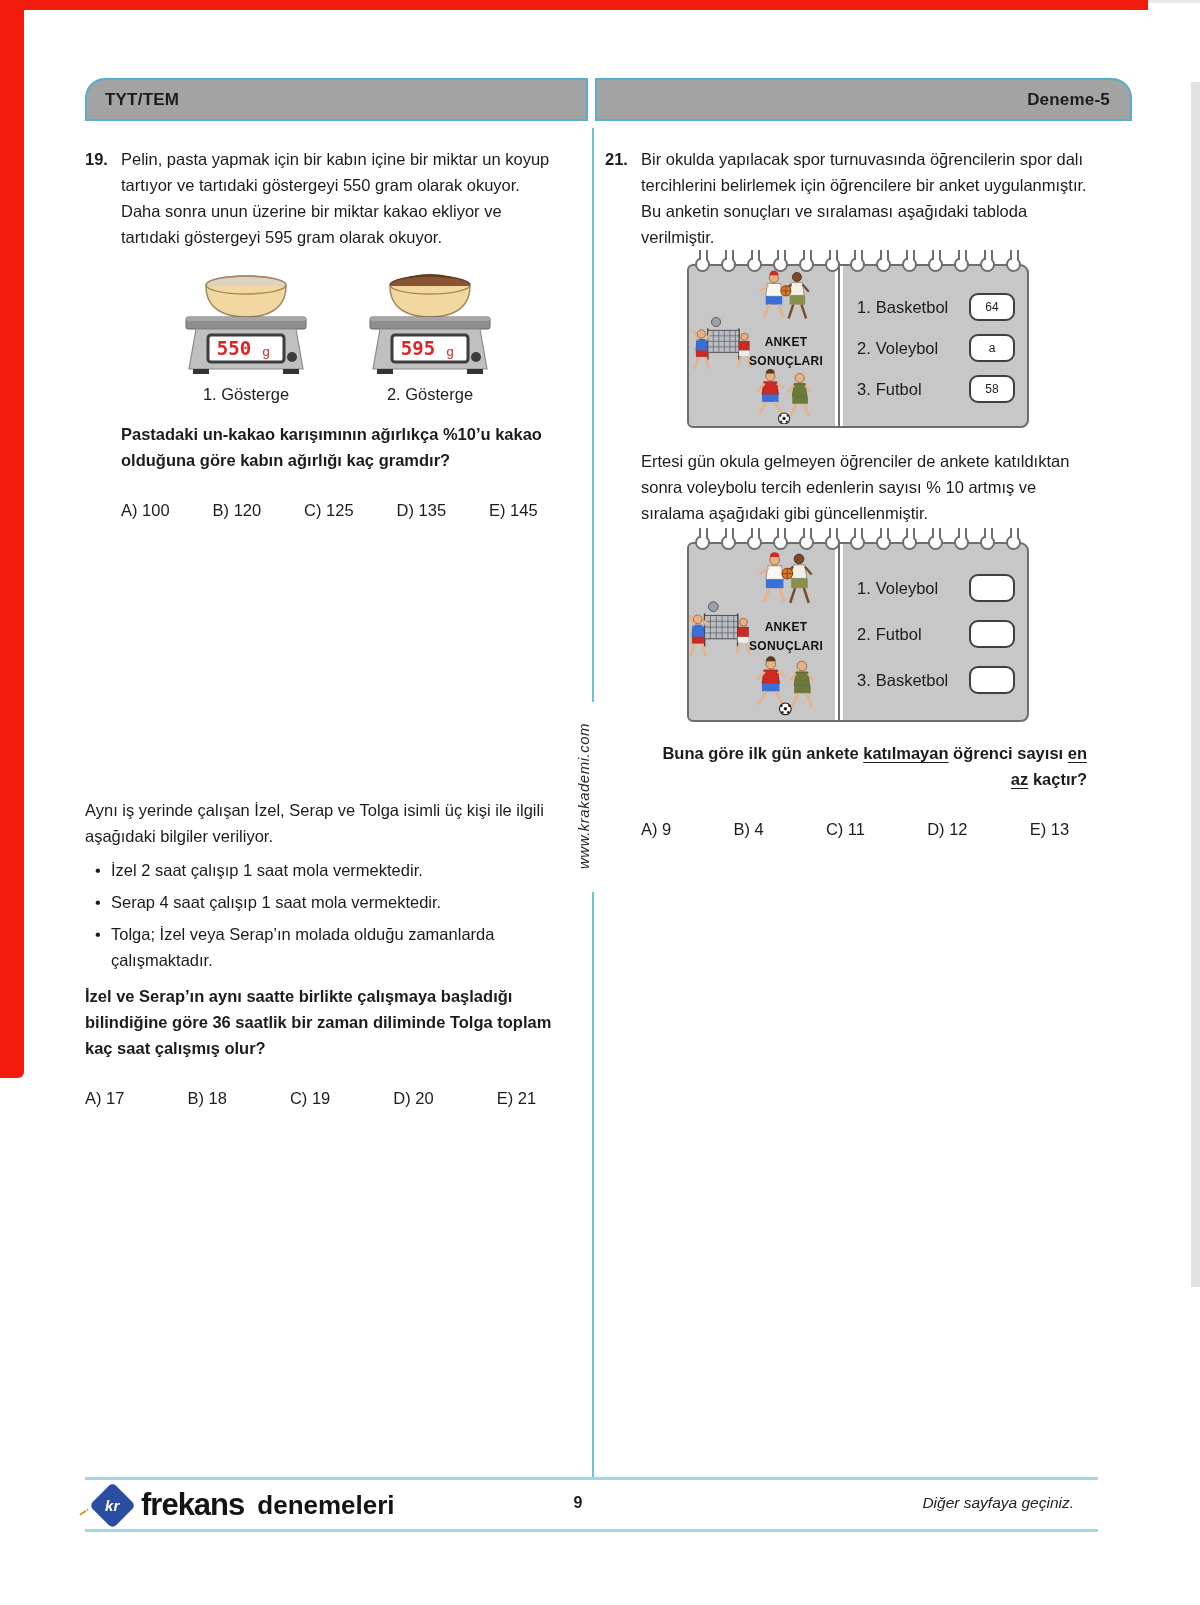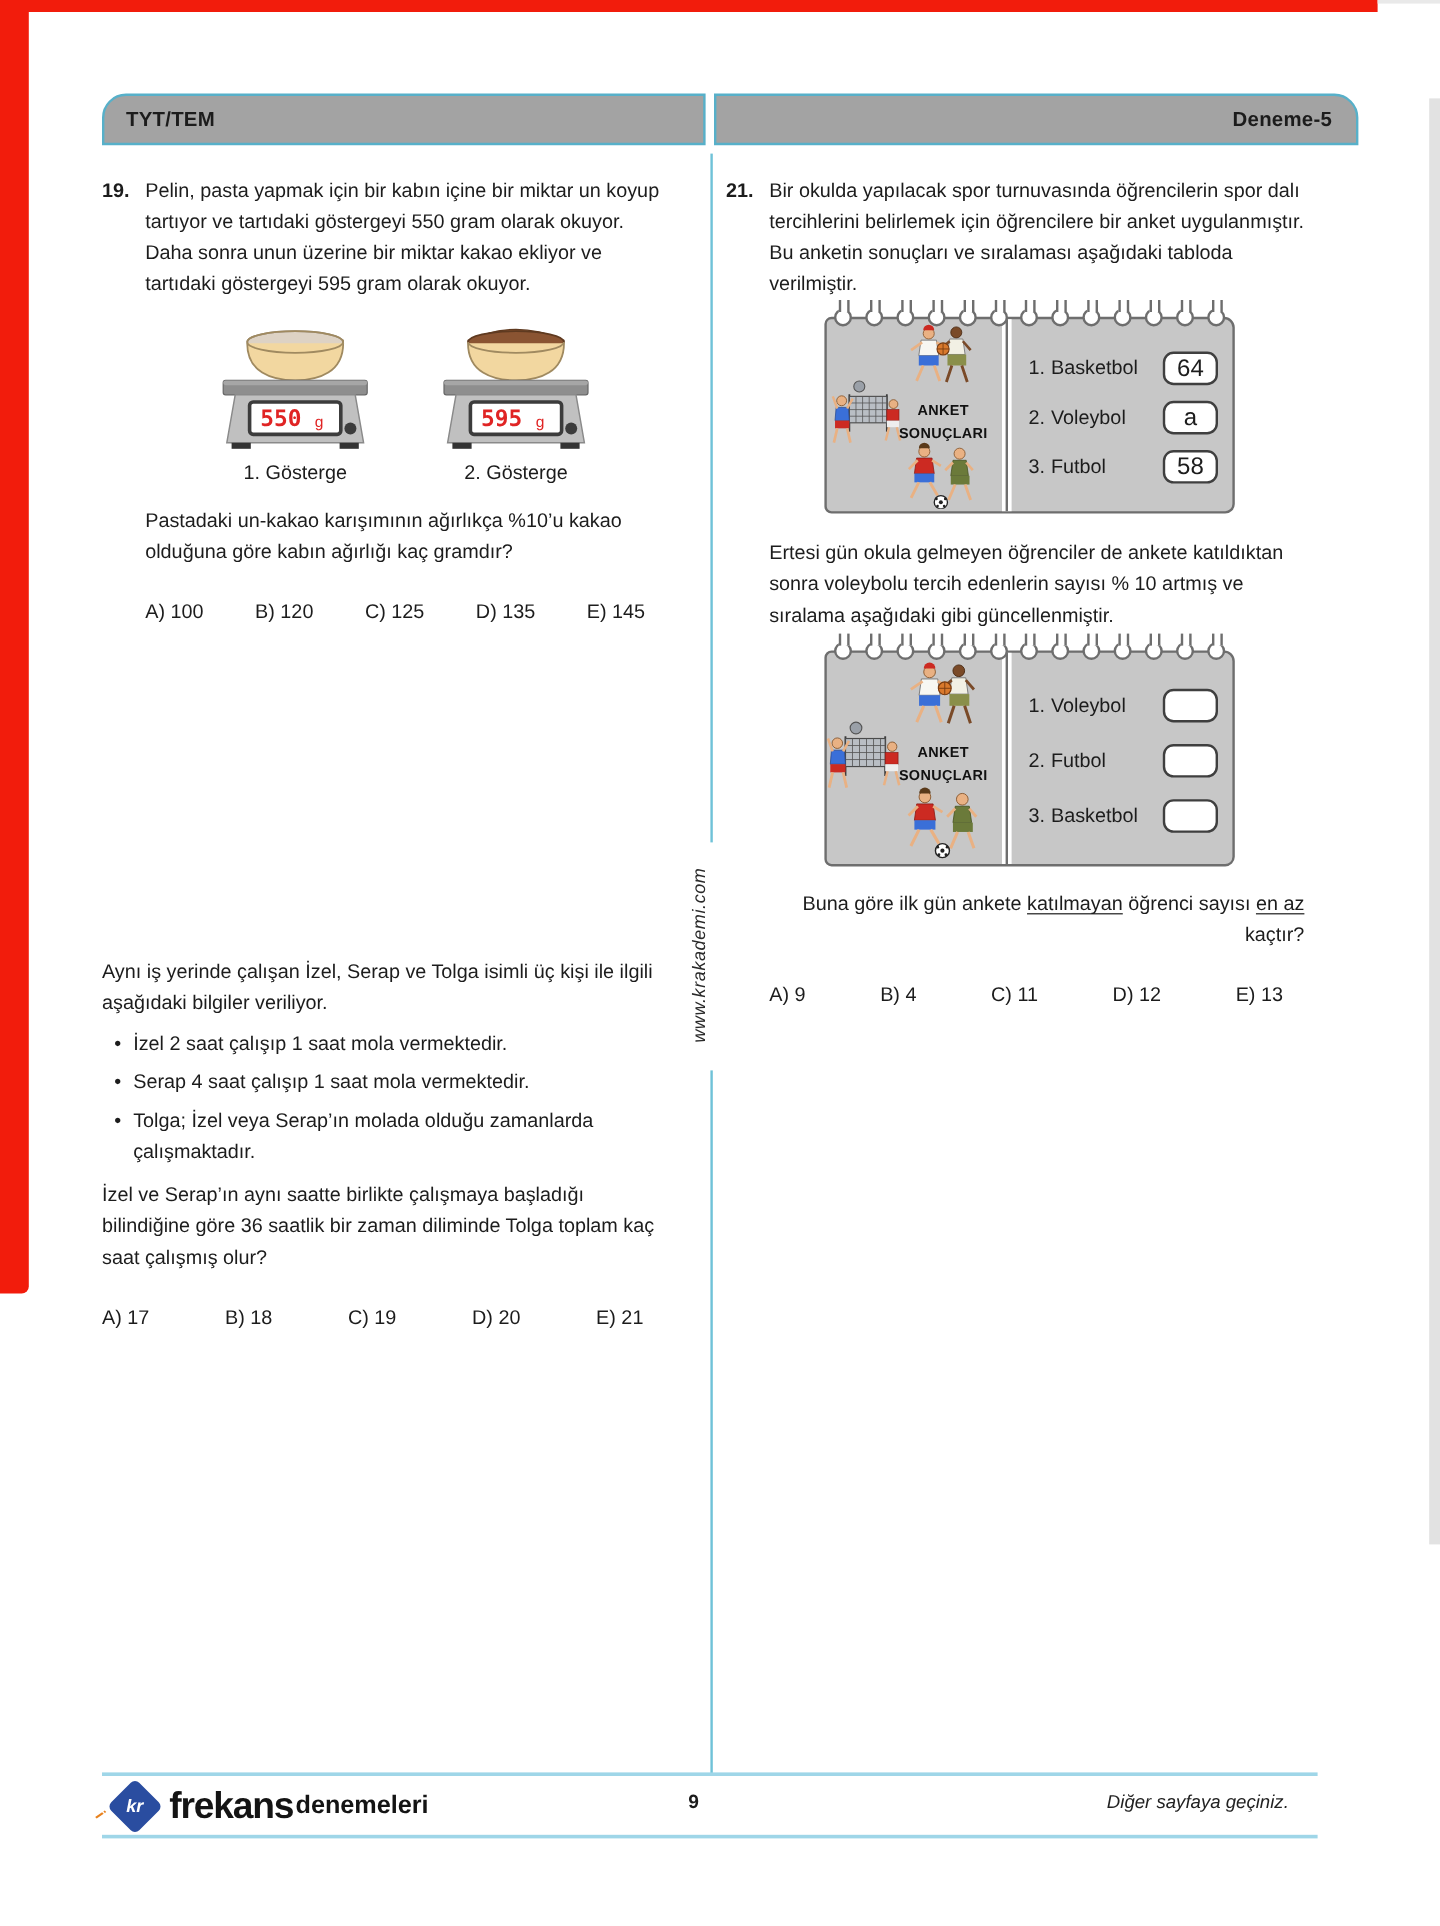--- a/index.html
+++ b/index.html
@@ -26,21 +26,21 @@
     display:flex;align-items:center;justify-content:center;letter-spacing:.5px;}
 
   
   .qblock{position:absolute;display:flex;}
   .q19{left:85px;top:146px;width:470px;}
   .q20{left:85px;top:797px;width:470px;}
   .q21{left:605px;top:146px;width:482px;}
   .qnum{width:36px;font-weight:bold;font-size:16.5px;line-height:26px;flex:0 0 36px;}
   .qbody{flex:1;font-size:16.5px;line-height:26px;}
   .qtext{white-space:pre-line;}
-  .qbold{font-weight:normal;margin-top:14px;}
+  .qbold{font-weight:bold;margin-top:14px;}
   .choices{display:flex;justify-content:space-between;width:96%;margin-top:24px;font-size:16.5px;}
 
   
   .bullet-row{display:flex;margin-top:6px;}
   .bullet-dot{width:26px;text-align:center;flex:0 0 26px;}
   .bullet-text{flex:1;}
 
   
   .scales-row{display:flex;justify-content:center;gap:32px;margin-top:14px;margin-bottom:2px;}
   .scale-fig{display:flex;flex-direction:column;align-items:center;}
@@ -60,33 +60,33 @@
   .note-left{width:146px;position:relative;flex:0 0 146px;}
   .note-title{position:absolute;left:34%;right:1%;top:42%;text-align:center;font-weight:bold;font-size:12px;line-height:19px;letter-spacing:.3px;color:#111;}
   .note-divider{width:8px;background:#fff;position:relative;flex:0 0 8px;}
   .note-divider::after{content:"";position:absolute;left:3px;top:0;bottom:0;width:2px;background:#6e6e6e;}
   .note-right{flex:1;display:flex;flex-direction:column;justify-content:center;gap:13px;padding:10px 12px 6px 14px;}
   .np2 .note-right{gap:18px;}
   .note-row{display:flex;align-items:center;font-size:16.5px;}
   .note-row .rank{margin-right:5px;}
   .note-row .lbl{flex:1;}
   .value-box{width:46px;height:28px;background:#fff;border:2px solid #3f3f3f;border-radius:9px;
-    display:flex;align-items:center;justify-content:center;font-size:20px;box-sizing:border-box;}
+    display:flex;align-items:center;justify-content:center;font-size:12px;box-sizing:border-box;}
   .u{text-decoration:underline;text-underline-offset:3px;}
 
   
   .fline{position:absolute;left:85px;width:1013px;height:3px;background:#9fd6e8;}
   .fline1{top:1477px;} .fline2{top:1529px;}
   .brand{position:absolute;left:88px;top:1481px;height:48px;display:flex;align-items:center;}
   .diamond{width:33px;height:33px;background:#2a4da0;border-radius:5px;transform:rotate(45deg);
     display:flex;align-items:center;justify-content:center;margin:0 12px 0 8px;position:relative;}
   .diamond span{transform:rotate(-45deg);color:#fff;font-style:italic;font-weight:bold;font-size:15px;}
   .brand-i{position:absolute;left:-1px;top:34px;color:#e8821e;font-weight:bold;font-size:13px;font-style:italic;}
   .brand-name{font-size:31px;font-weight:bold;letter-spacing:-1px;color:#141414;}
-  .brand-suffix{font-size:21px;font-weight:bold;margin-left:2px;color:#141414;}
+  .brand-suffix{font-size:26px;font-weight:bold;margin-left:13px;color:#141414;}
   .pagenum{position:absolute;left:538px;width:80px;top:1494px;text-align:center;font-weight:bold;font-size:16px;}
   .next-note{position:absolute;right:126px;top:1494px;font-style:italic;font-size:15.5px;color:#222;}
 
   svg text{font-family:"Liberation Sans",sans-serif;}
 </style>
 </head>
 <body>
 
 <svg width="0" height="0" style="position:absolute" aria-hidden="true">
   <defs>

